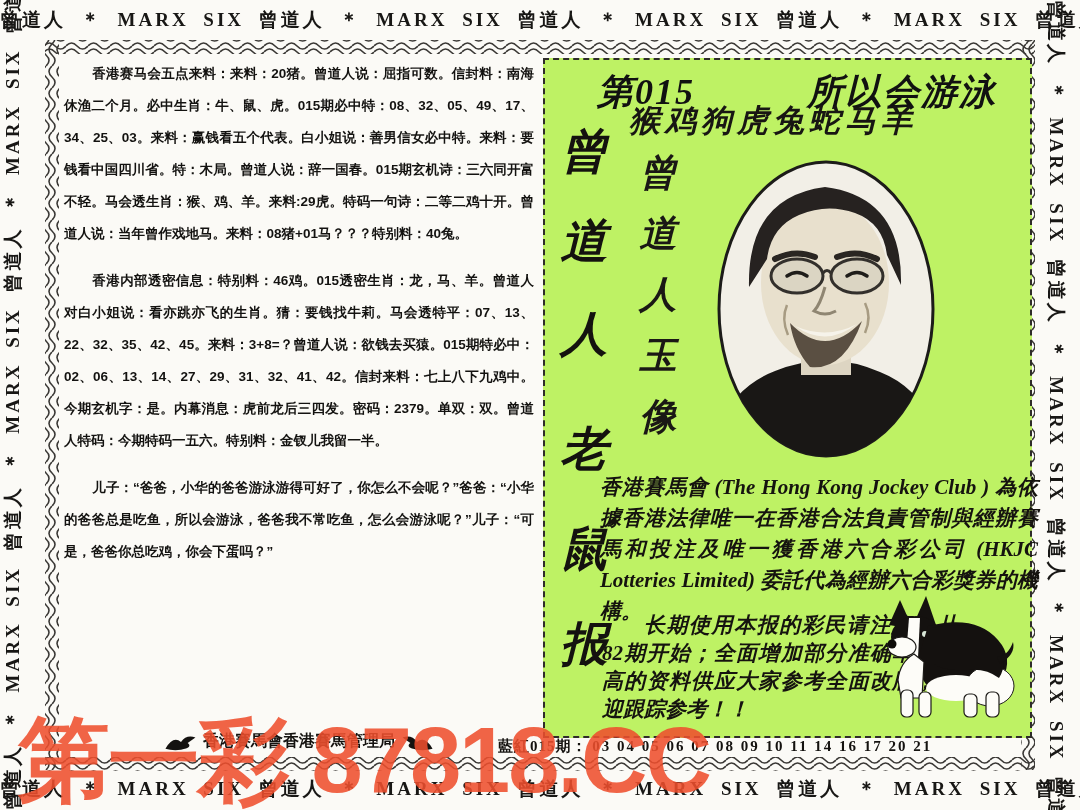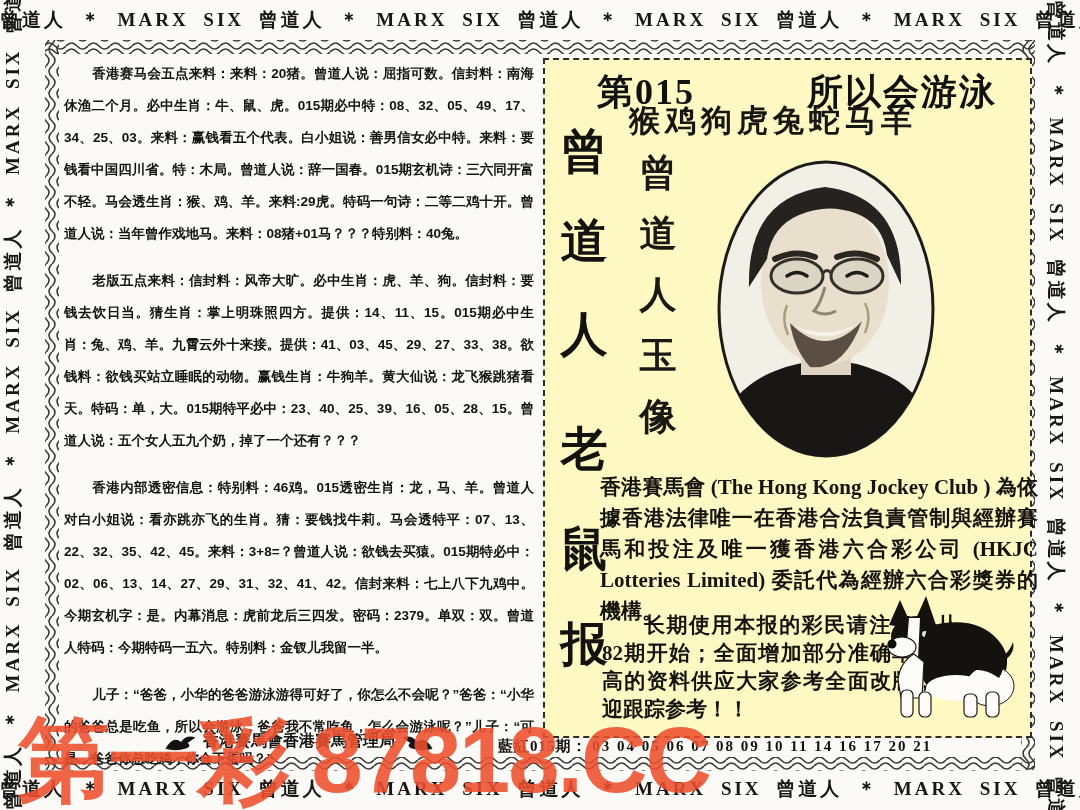--- a/index.html
+++ b/index.html
@@ -31,21 +31,21 @@
   .tips-column p{margin:0 0 15px 0;text-indent:2.1em;}
   .joke-title{margin-top:42px !important;text-indent:0 !important;}
   .joke-body{margin-top:2px !important;}
 
   .club-line{position:absolute;left:64px;top:731px;width:470px;display:flex;
     align-items:center;justify-content:center;gap:0;
     font-family:"Liberation Serif",serif;font-weight:bold;font-size:16px;color:#14120f;}
 
   
   .info-panel{position:absolute;left:543px;top:58px;width:489px;height:680px;
-    border:2px dashed #2e2c29;box-sizing:border-box;background:#fef9c3;}
+    border:2px dashed #2e2c29;box-sizing:border-box;background:#bef264;font-style:italic;}
   .issue-row{position:absolute;left:52px;top:8px;width:400px;display:flex;
     justify-content:space-between;font-family:"Liberation Serif",serif;
     font-weight:900;font-size:36px;letter-spacing:2px;color:#111;}
   .zodiac-row{position:absolute;left:84px;top:40px;font-family:"Liberation Serif",serif;
     font-weight:700;font-size:31px;letter-spacing:5px;color:#181613;}
   .vcol{position:absolute;display:flex;flex-direction:column;align-items:center;}
   .vcol-outer{left:8px;top:64px;width:62px;}
   .vcol-outer span{font-family:"Liberation Serif",serif;font-weight:900;font-size:47px;
     line-height:1;color:#14120f;}
   .vcol-outer span:nth-child(1){margin-top:4px;}
@@ -103,21 +103,20 @@
     </pattern>
   </defs>
   <rect x="45" y="40" width="990" height="14" fill="url(#wvH)"></rect>
   <rect x="45" y="757" width="990" height="14" fill="url(#wvH)"></rect>
   <rect x="45" y="40" width="14" height="730" fill="url(#wvV)"></rect>
   <rect x="1021" y="40" width="14" height="730" fill="url(#wvV)"></rect>
 </svg>
 
 <div class="tips-column">
   <p>香港赛马会五点来料：来料：20猪。曾道人说：屈指可数。信封料：南海休渔二个月。必中生肖：牛、鼠、虎。015期必中特：08、32、05、49、17、34、25、03。来料：赢钱看五个代表。白小姐说：善男信女必中特。来料：要钱看中国四川省。特：木局。曾道人说：辞一国春。015期玄机诗：三六同开富不轻。马会透生肖：猴、鸡、羊。来料:29虎。特码一句诗：二等二鸡十开。曾道人说：当年曾作戏地马。来料：08猪+01马？？？特别料：40兔。</p>
-  <p>老版五点来料：信封料：风帝大旷。必中生肖：虎、羊、狗。信封料：要钱去饮日当。猜生肖：掌上明珠照四方。提供：14、11、15。015期必中生肖：兔、鸡、羊。九霄云外十来接。提供：41、03、45、29、27、33、38。欲钱料：欲钱买站立睡眠的动物。赢钱生肖：牛狗羊。黄大仙说：龙飞猴跳猪看天。特码：单，大。015期特平必中：23、40、25、39、16、05、28、15。曾道人说：五个女人五九个奶，掉了一个还有？？？</p>
   <p>香港内部透密信息：特别料：46鸡。015透密生肖：龙，马、羊。曾道人对白小姐说：看亦跳亦飞的生肖。猜：要钱找牛莉。马会透特平：07、13、22、32、35、42、45。来料：3+8=？曾道人说：欲钱去买猿。015期特必中：02、06、13、14、27、29、31、32、41、42。信封来料：七上八下九鸡中。今期玄机字：是。内幕消息：虎前龙后三四发。密码：2379。单双：双。曾道人特码：今期特码一五六。特别料：金钗儿我留一半。</p>
   <p class="joke-body">儿子：“爸爸，小华的爸爸游泳游得可好了，你怎么不会呢？”爸爸：“小华的爸爸总是吃鱼，所以会游泳，爸爸我不常吃鱼，怎么会游泳呢？”儿子：“可是，爸爸你总吃鸡，你会下蛋吗？”</p>
 </div>
 
 <div class="club-line">
   <svg width="44" height="20" viewBox="0 0 30 18">
     <path d="M1,15 Q8,3 15,9 Q20,2 28,5 L21,10 Q26,14 15,16 Q7,17 1,15 Z" fill="#141210"></path>
   </svg>
   <span>香港賽馬會香港賽馬管理局</span>
   <svg width="44" height="20" viewBox="0 0 30 18" style="transform:scaleX(-1)">

